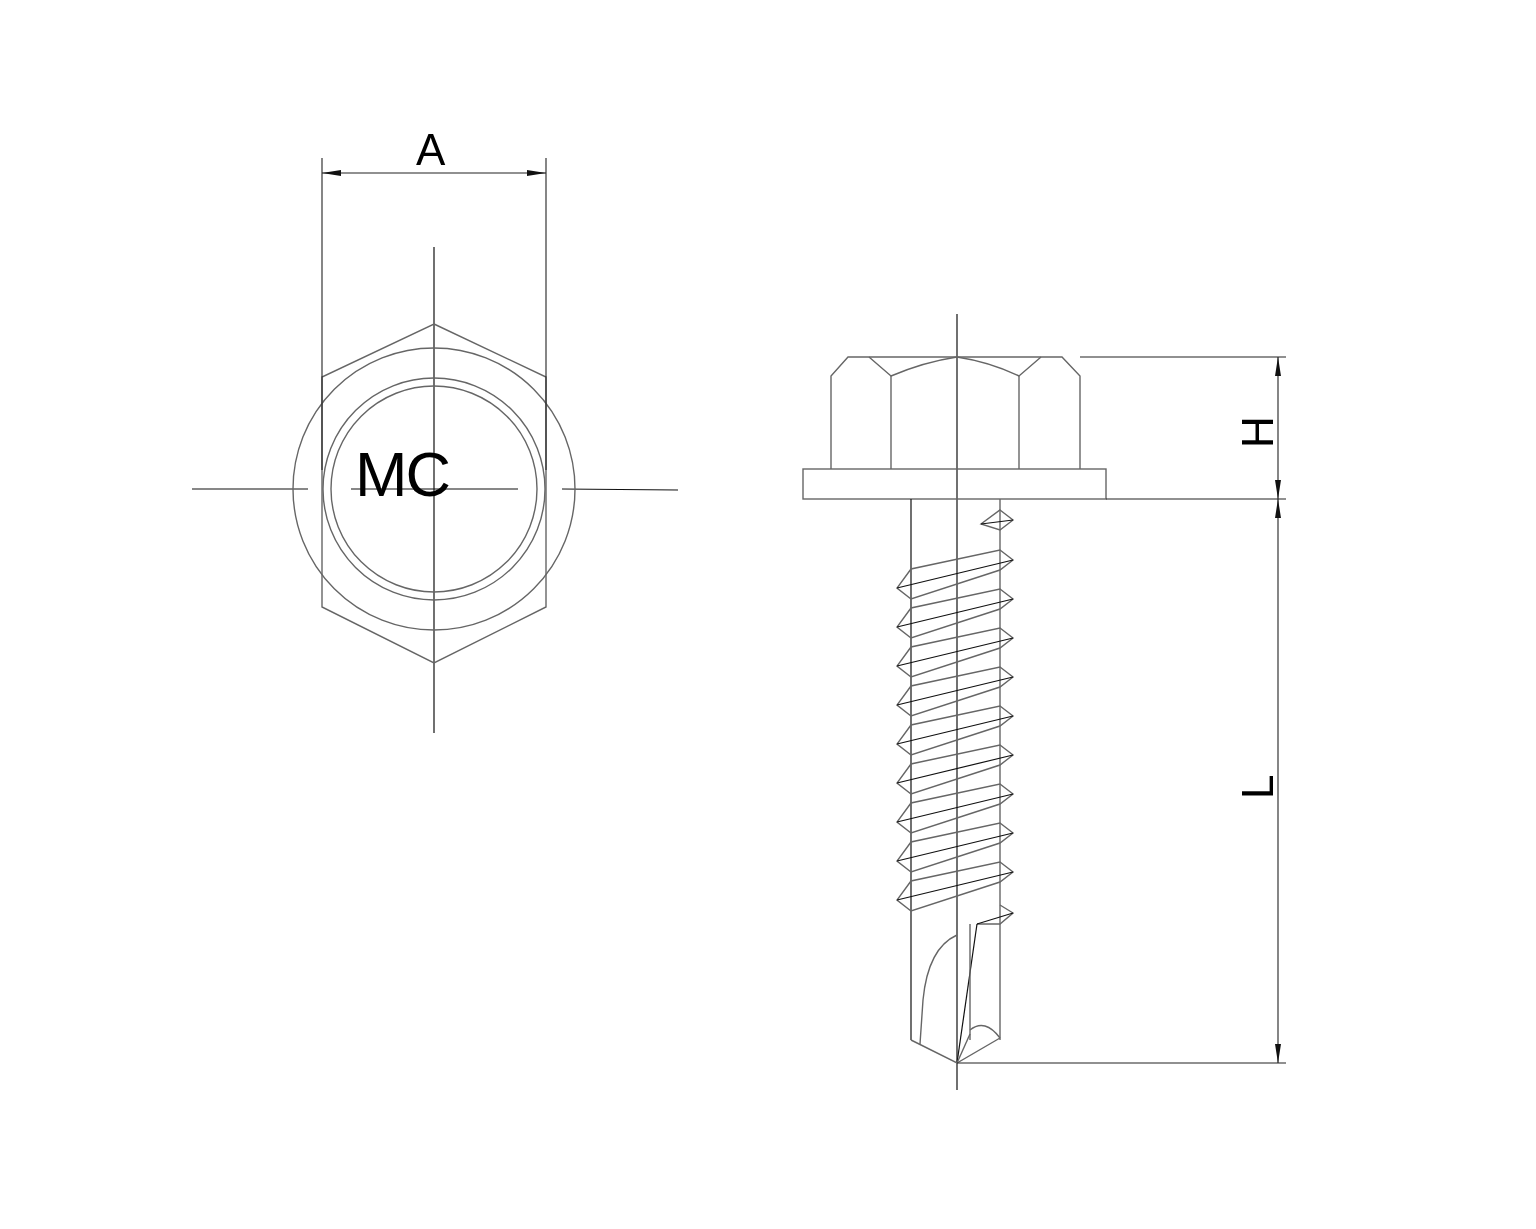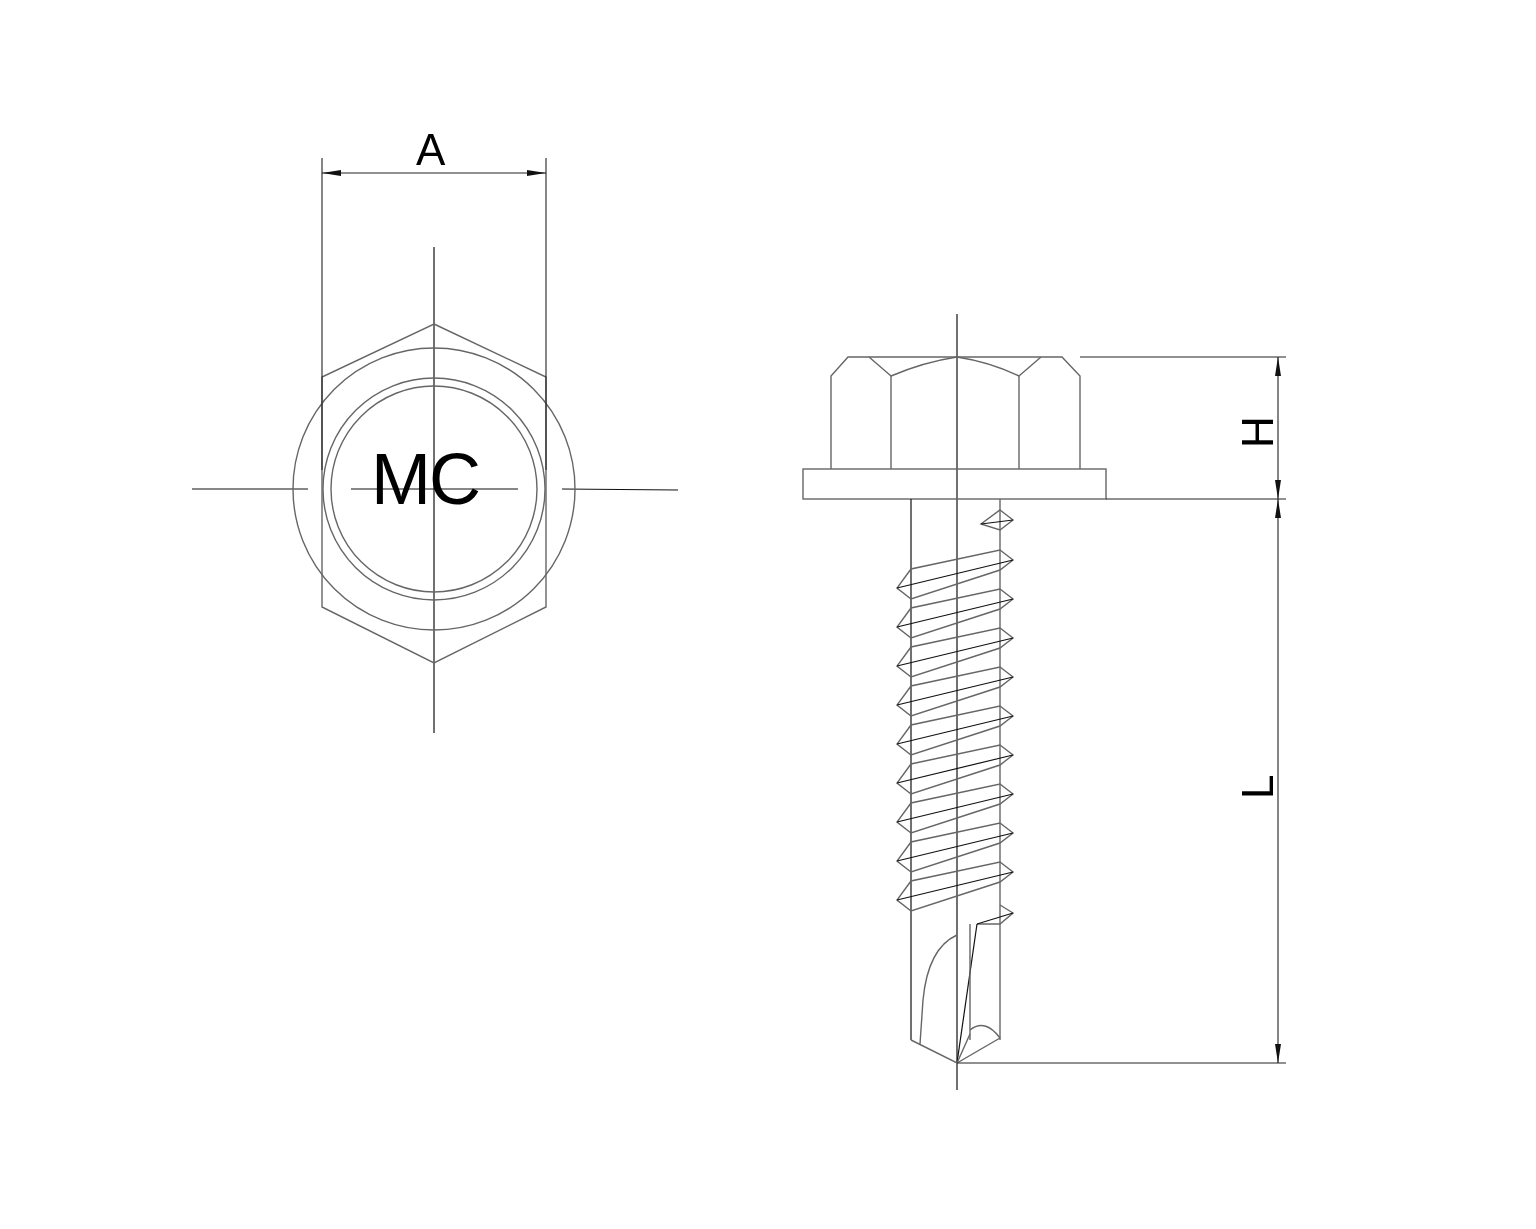--- a/index.html
+++ b/index.html
@@ -9,21 +9,21 @@
   .grey { stroke: #666; stroke-width: 1.4; fill: none; }
   .dim { stroke: #222; stroke-width: 1.1; fill: none; }
   .label {
     position: absolute;
     font-family: "Liberation Sans", "DejaVu Sans", sans-serif;
     color: #000;
     line-height: 1;
     white-space: nowrap;
   }
   #label-a { left: 416px; top: 128px; font-size: 44px; }
-  #label-mc { left: 371px; top: 443px; font-size: 72px; letter-spacing: -2px; }
+  #label-mc { left: 355px; top: 443px; font-size: 63px; letter-spacing: -2px; }
   #label-h { left: 1234px; top: 410px; font-size: 44px; transform: rotate(-90deg); transform-origin: 20px 18px; }
   #label-l { left: 1236px; top: 763px; font-size: 44px; transform: rotate(-90deg); transform-origin: 18px 18px; }
 </style>
 </head>
 <body>
 
 <svg id="canvas" viewBox="0 0 1536 1229" xmlns="http://www.w3.org/2000/svg">
 
   <g>
 

